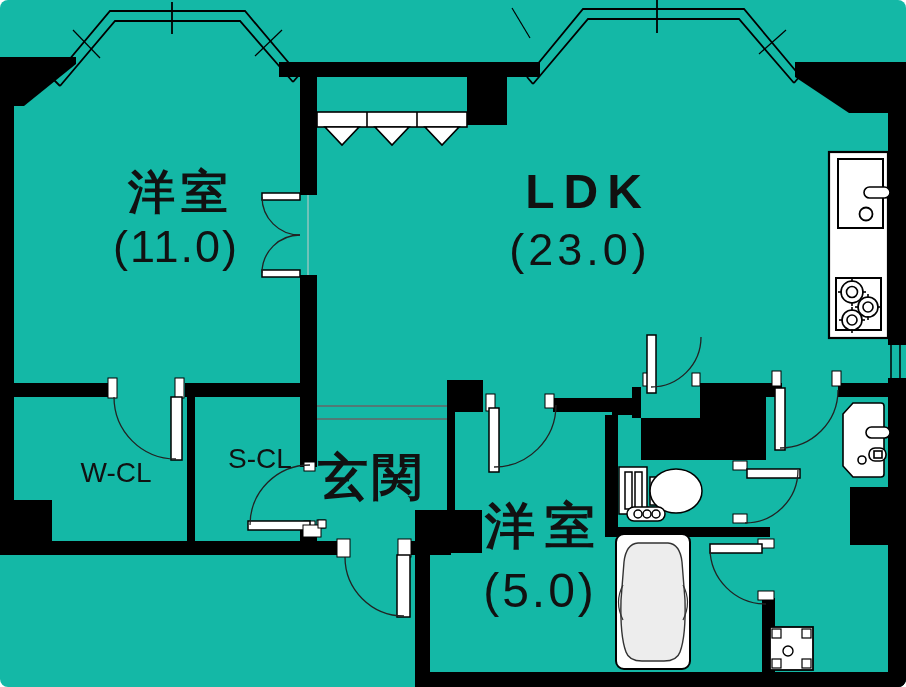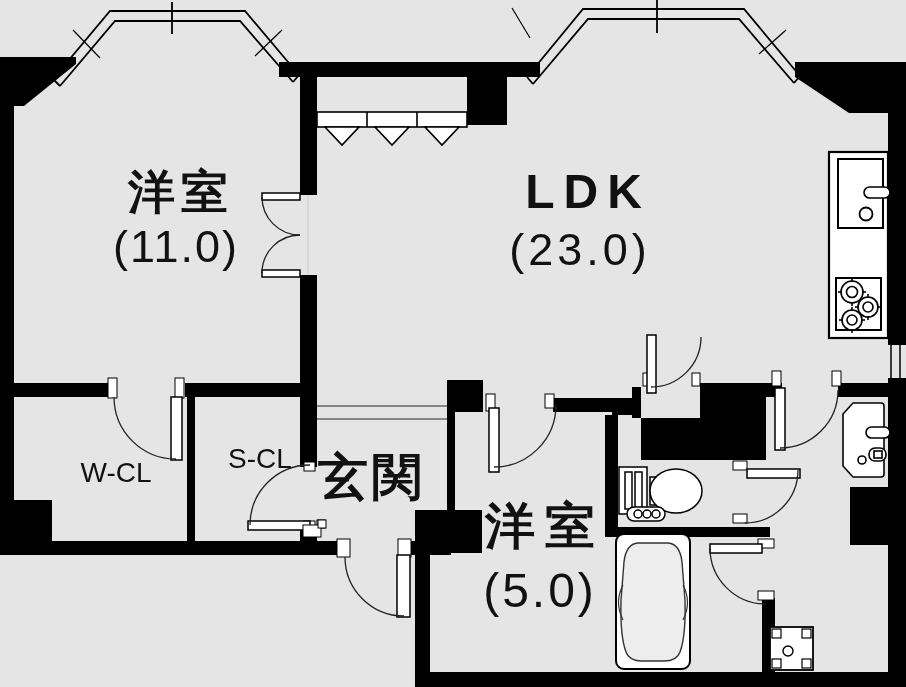--- a/index.html
+++ b/index.html
@@ -1,21 +1,22 @@
 <!DOCTYPE html>
 <html><head>
 <meta charset="utf-8">
 <style>
   html,body{margin:0;padding:0;background:#fff;}
   .plan{
     position:relative;
     width:906px;height:687px;
-    background:#e5e5e5;
+    background:#14b8a6;
     font-family:"Liberation Sans", sans-serif;
     overflow:hidden;
+    border-radius:8px;
   }
   svg{display:block;}
   text{fill:#111;}
   .room-name{font-weight:bold;}
 </style>
 </head>
 <body>
 
 <div class="plan">
 <svg width="906" height="687" viewBox="0 0 906 687">

